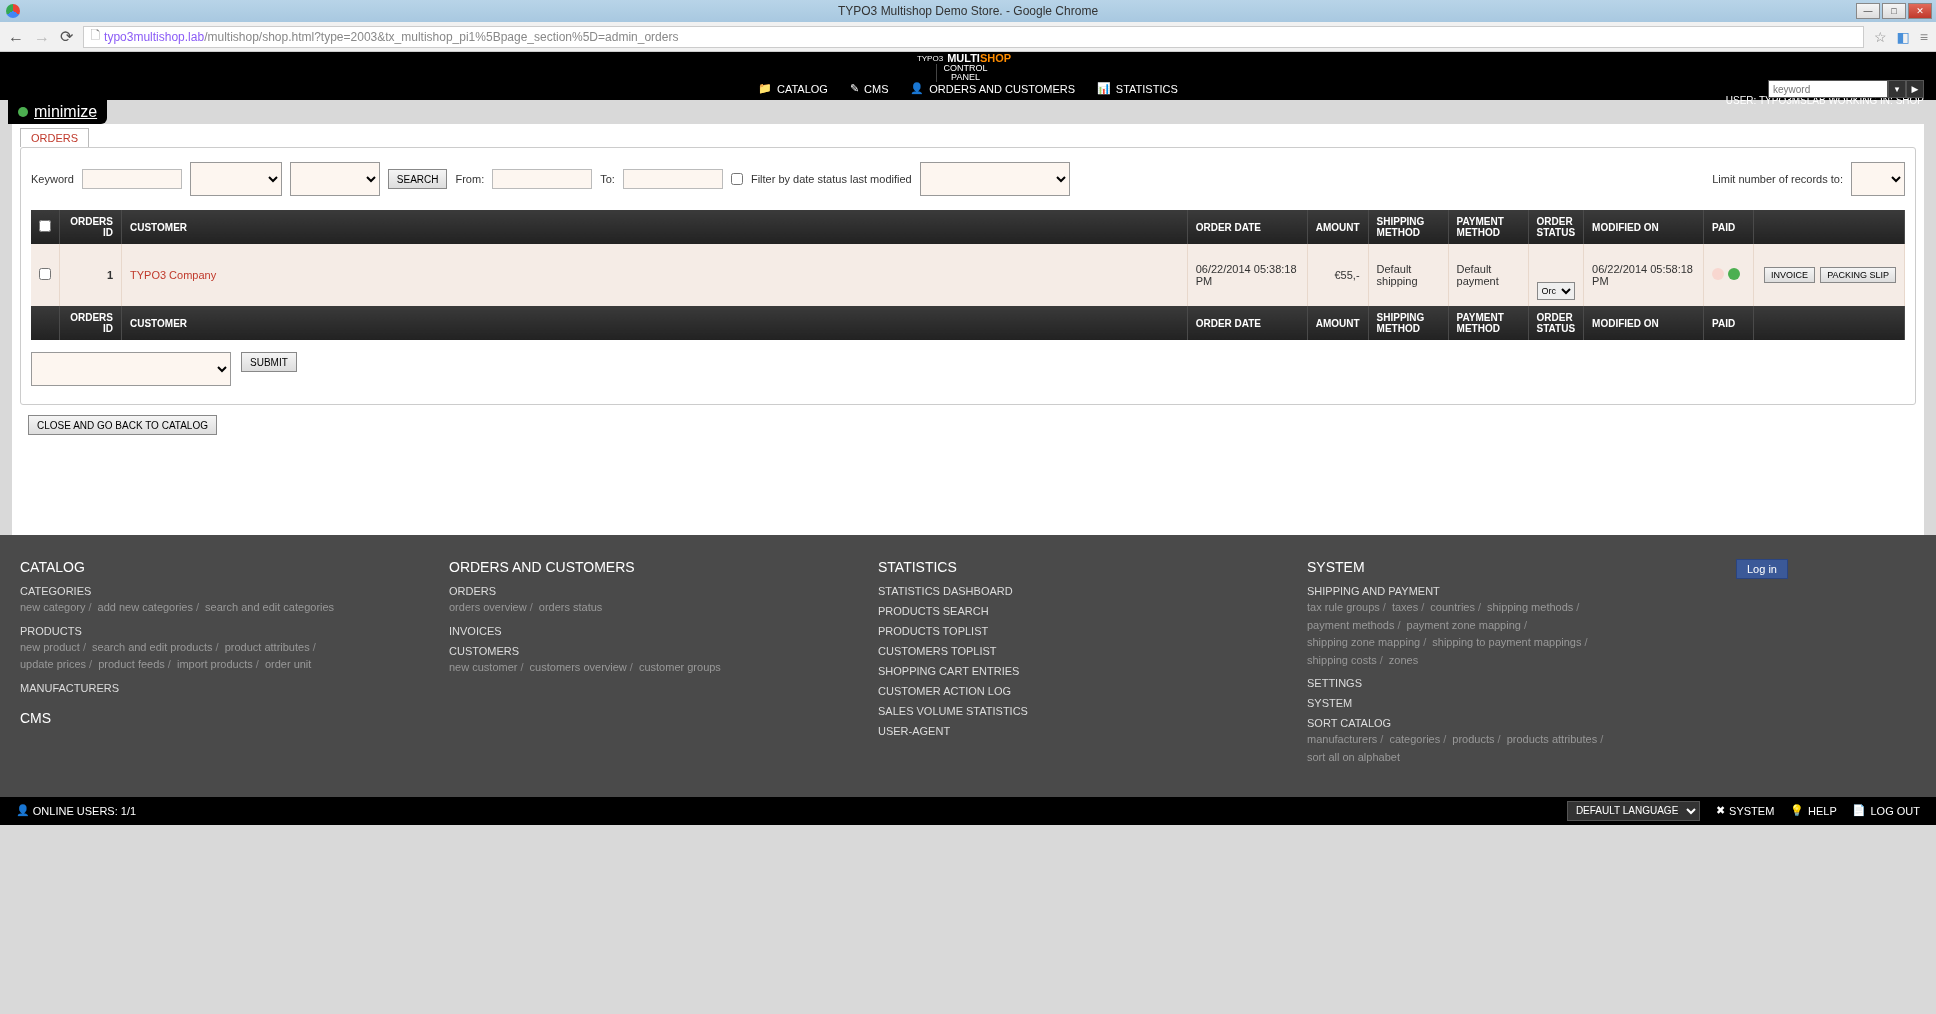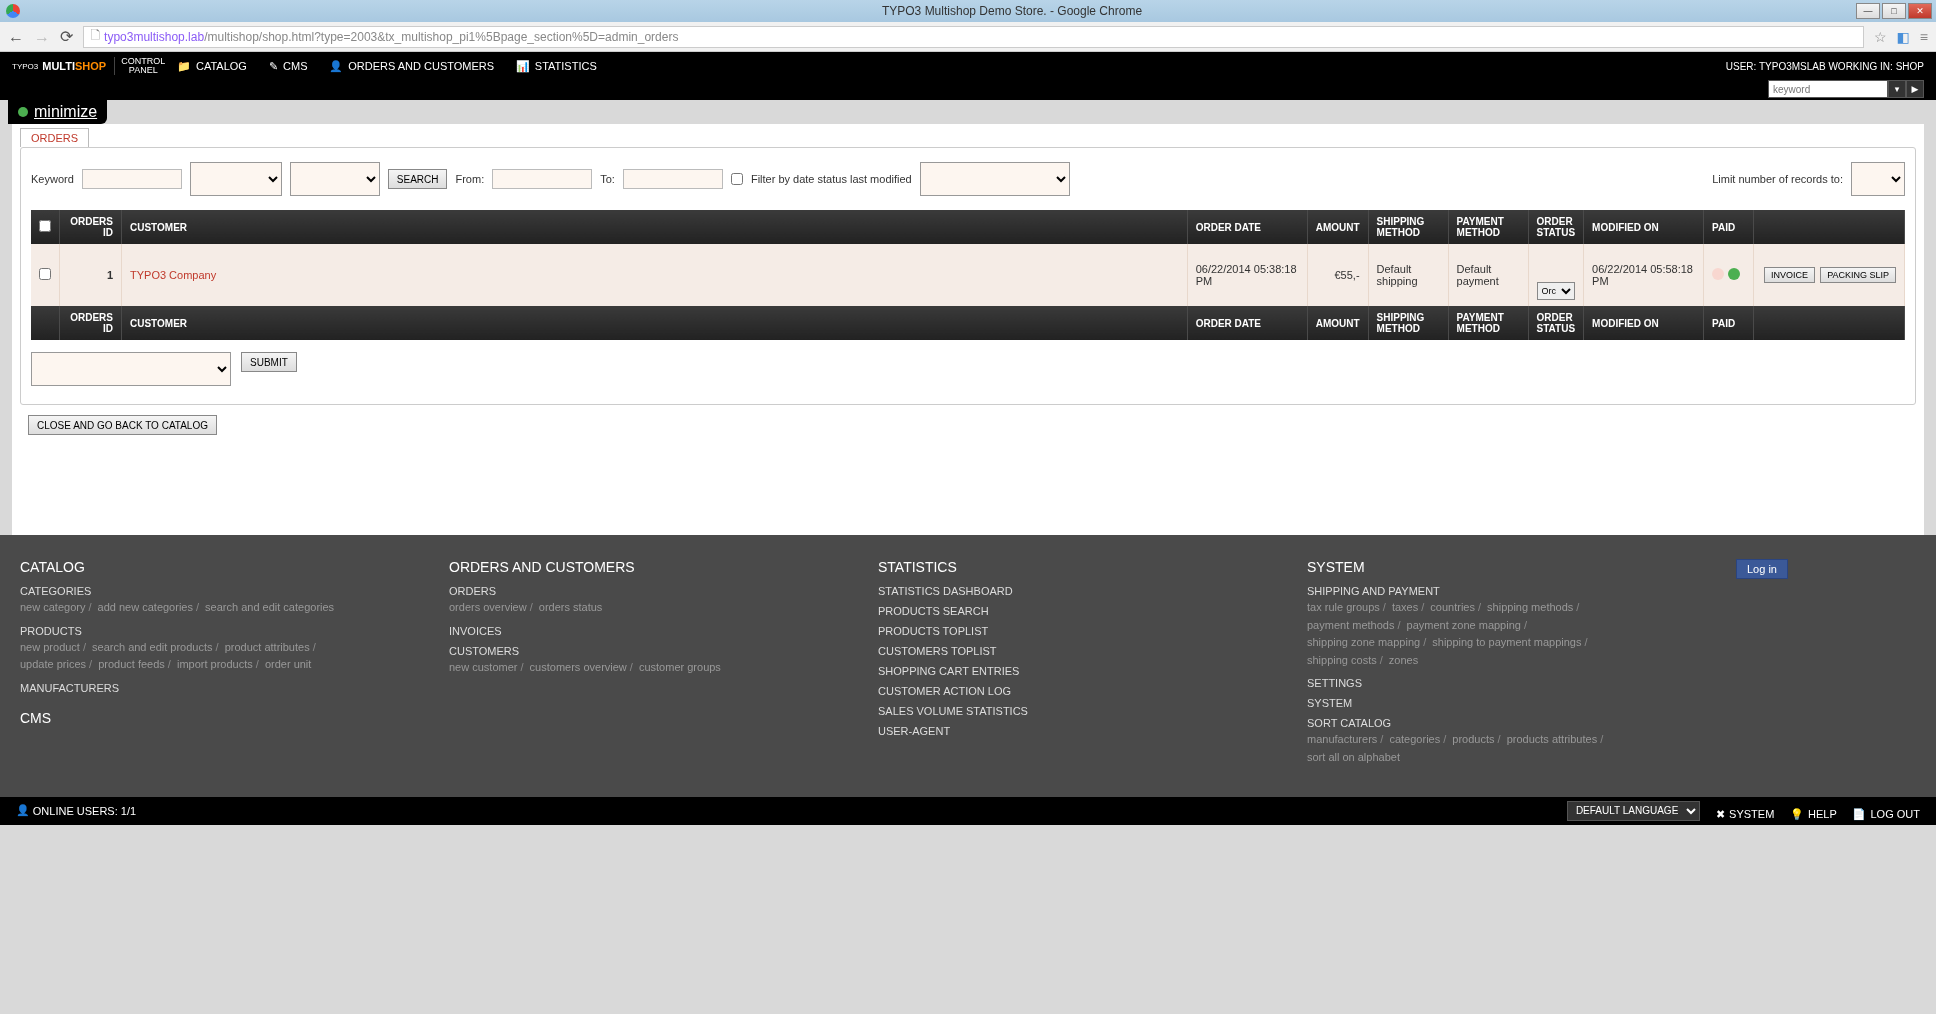--- a/index.html
+++ b/index.html
@@ -1,34 +1,34 @@
 <!DOCTYPE html>
 <html><head>
 <meta charset="utf-8">
 <style>
 * { margin: 0; padding: 0; box-sizing: border-box; font-family: Arial, sans-serif; }
 body { background: #d9d9d9; font-size: 11px; }
 
 
 .browser-titlebar { background: linear-gradient(#b8d4e8, #a8c8e0); height: 22px; display: flex; align-items: center; padding: 0 6px; font-size: 12px; color: #333; position: relative; }
 .browser-titlebar .chrome-icon { width: 14px; height: 14px; border-radius: 50%; background: conic-gradient(#ea4335 0 120deg, #4285f4 120deg 240deg, #34a853 240deg 360deg); margin-right: 8px; }
-.browser-titlebar .title { position: absolute; left: 50%; transform: translateX(-50%); margin-left: 44px; }
+.browser-titlebar .title { position: absolute; left: 50%; transform: translateX(-50%); }
 .window-controls { position: absolute; right: 4px; display: flex; gap: 2px; }
 .winbtn { width: 24px; height: 16px; border: 1px solid #888; background: linear-gradient(#f5f5f5,#ddd); display: flex; align-items: center; justify-content: center; font-size: 9px; color: #333; }
 .winbtn.close { background: linear-gradient(#e16a5a,#c0392b); color: #fff; }
 
 .browser-toolbar { background: #f1f1f1; height: 30px; display: flex; align-items: center; padding: 0 8px; gap: 10px; border-bottom: 1px solid #ccc; }
 .navbtn { color: #555; font-size: 16px; cursor: pointer; }
 .url-bar { flex: 1; display: flex; align-items: center; background: #fff; border: 1px solid #ccc; height: 22px; padding: 0 6px; font-size: 12px; color: #333; }
 .url-host { color: #8b5cf6; }
 .url-path { color: #888; }
 .star-icon, .ext-icon, .menu-icon { color: #888; font-size: 14px; }
 
 
-.app-topbar { background: #000; height: 28px; display: flex; align-items: center; padding: 0 12px; color: #fff; font-size: 11px; }
+.app-topbar { background: #000; height: 28px; display: flex; align-items: center; padding: 0 12px; color: #fff; font-size: 11px; flex-direction: column; }
 .logo { display: flex; align-items: center; gap: 4px; margin-right: 8px; }
 .logo-txt { font-weight: bold; }
 .logo-multi { color: #fff; }
 .logo-shop { color: #ff8c00; }
 .cpanel { font-size: 9px; line-height: 1; text-align: center; border-left: 1px solid #444; padding-left: 6px; margin-right: 12px; }
 .topnav { display: flex; gap: 22px; }
 .topnav-item { display: flex; align-items: center; gap: 5px; color: #fff; cursor: pointer; }
 .topbar-right { margin-left: auto; display: flex; align-items: flex-start; gap: 6px; font-size: 10px; }
 .search-box { display: flex; }
 .search-input { width: 120px; height: 18px; padding: 0 4px; font-size: 10px; border: 1px solid #555; }
@@ -74,21 +74,21 @@
 .footer h3 { color: #fff; font-size: 14px; font-weight: normal; margin-bottom: 10px; }
 .footer h4 { color: #ddd; font-size: 11px; font-weight: normal; margin: 8px 0 2px; }
 .footer .links { color: #999; line-height: 1.6; }
 .footer .links a { color: #999; text-decoration: none; }
 .footer .sep { color: #888; padding: 0 3px; }
 .login-btn { background: #3b5998; color: #fff; border: 1px solid #2a4480; padding: 3px 10px; font-size: 11px; cursor: pointer; }
 .footer-faded { color: #666; font-size: 10px; line-height: 1.4; margin-top: 6px; }
 
 
 .bottombar { background: #000; color: #fff; height: 28px; display: flex; align-items: center; padding: 0 16px; font-size: 11px; }
-.bottombar .right { margin-left: auto; display: flex; align-items: flex-end; gap: 16px; }
+.bottombar .right { margin-left: auto; display: flex; align-items: center; gap: 16px; }
 .lang-sel { background: #333; color: #fff; border: 1px solid #555; height: 20px; font-size: 10px; padding: 0 4px; }
 .bb-item { display: flex; align-items: center; gap: 4px; cursor: pointer; }
 
 .icon { font-style: normal; }
 </style>
 </head>
 <body>
 
 
 

